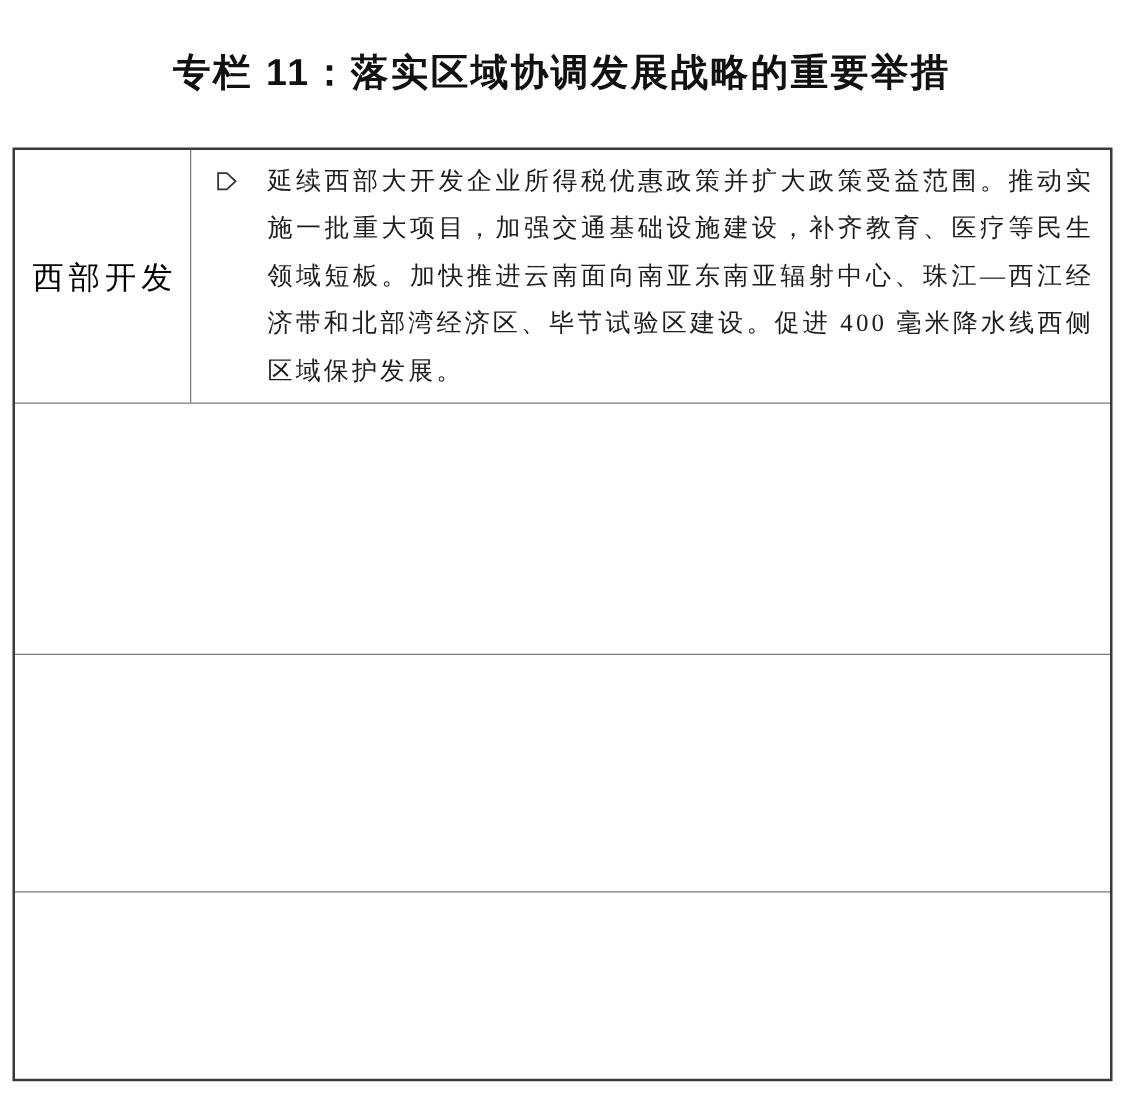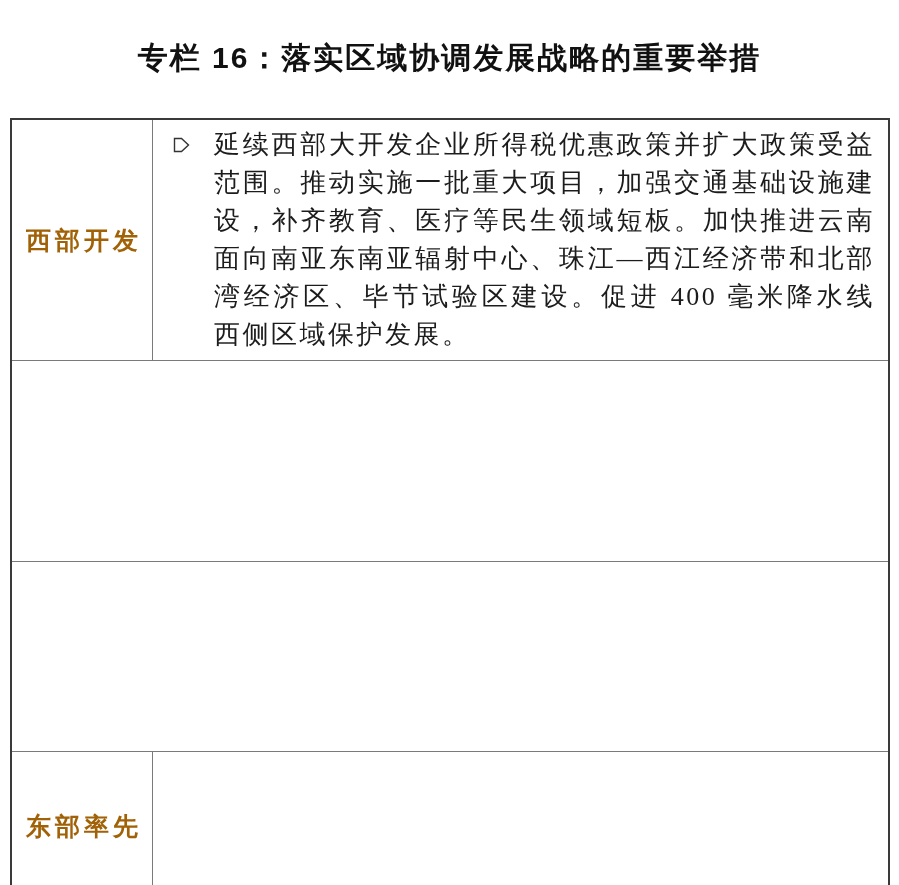--- a/index.html
+++ b/index.html
@@ -38,53 +38,53 @@
   .row:nth-child(3) { min-height: 190px; }
   .row:nth-child(4) { min-height: 150px; }
   .label-cell {
     width: 141px;
     flex: 0 0 141px;
     border-right: 1px solid #7a7a7a;
     display: flex;
     align-items: center;
     justify-content: center;
     font-family: "Liberation Sans", sans-serif;
-    font-weight: bold;
+    font-weight: normal;
     font-size: 25px;
     letter-spacing: 4px;
     padding-left: 4px;
-    color: #a16207;
+    color: #000000;
   }
   .content-cell {
     flex: 1 1 auto;
     display: flex;
     align-items: center;
     padding: 6px 12px 6px 0;
   }
   .para-wrap { display: flex; align-items: flex-start; }
   .arrow {
     flex: 0 0 17px;
     margin: 9px 24px 0 20px;
     display: block;
   }
   .arrow svg { display: block; }
   .text {
     width: 661px;
-    font-size: 26px;
+    font-size: 20px;
     line-height: 38px;
     letter-spacing: 2.5px;
     text-align: justify;
     text-justify: inter-character;
     color: #1c1c1c;
   }
 </style>
 </head>
 <body>
 
-<h1 class="title">专栏 16：落实区域协调发展战略的重要举措</h1>
+<h1 class="title">专栏 11：落实区域协调发展战略的重要举措</h1>
 
 <div class="box-table">
 
   <div class="row">
     <div class="label-cell">西部开发</div>
     <div class="content-cell">
       <div class="para-wrap">
         <span class="arrow">
           <svg width="17" height="20" viewBox="0 0 17 20">
               <polygon points="1.5,3.5 8.5,3.5 15.5,10 8.5,16.5 1.5,16.5" fill="none" stroke="#333333" stroke-width="1.4"></polygon>
@@ -95,16 +95,15 @@
     </div>
   </div>
 
   <div class="row">
   </div>
 
   <div class="row">
   </div>
 
   <div class="row">
-    <div class="label-cell">东部率先</div>
   </div>
 
 </div>
 
 </body></html>

